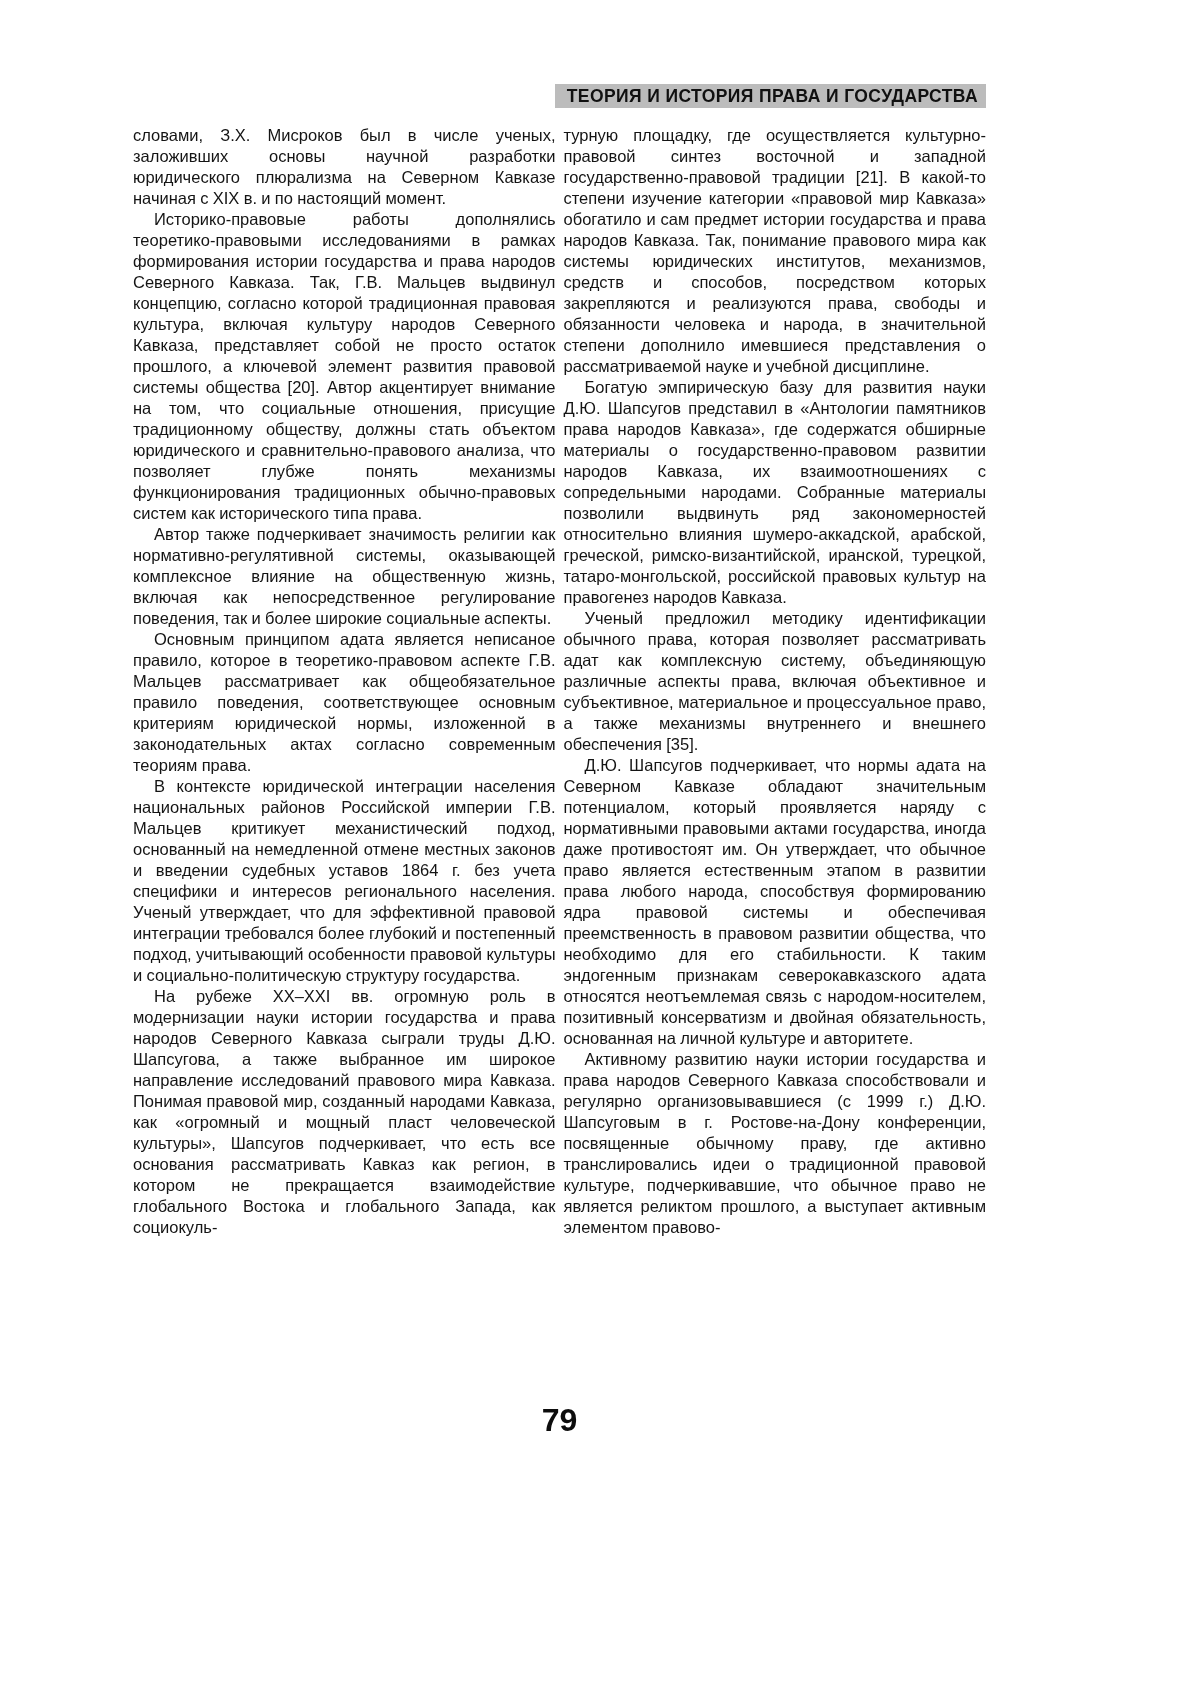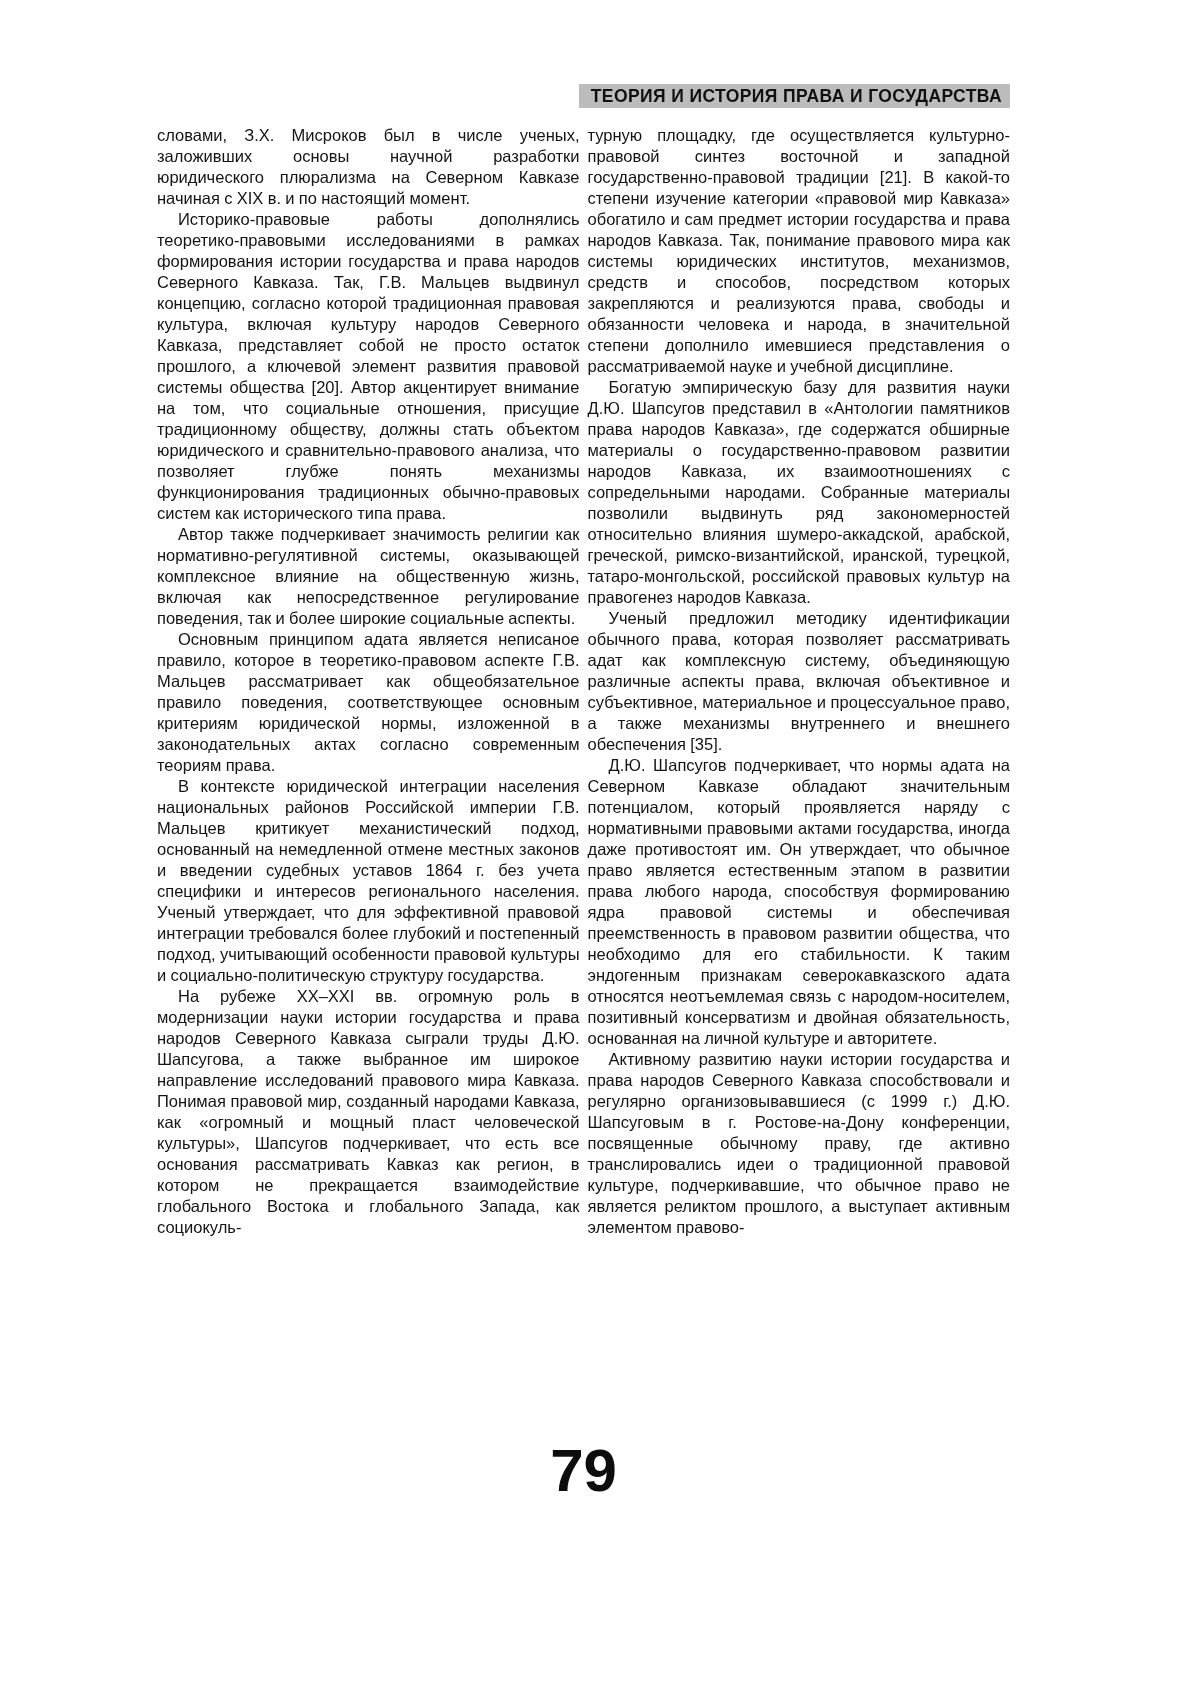--- a/index.html
+++ b/index.html
@@ -12,21 +12,20 @@
     position: relative;
     font-family: "Liberation Sans", sans-serif;
     color: #141414;
     overflow: hidden;
   }
   .page {
     position: absolute;
     left: 133px;
     top: 84px;
     width: 853px;
-    margin-left: 24px;
   }
   .header-row {
     text-align: right;
     margin-bottom: 17px;
     height: 24px;
   }
   .header-text {
     display: inline-block;
     background: #bcbcbc;
     color: #101010;
@@ -49,23 +48,23 @@
     hyphens: auto;
     -webkit-hyphens: auto;
     word-spacing: -0.3px;
   }
   .para { text-indent: 21px; }
   .para.no-indent { text-indent: 0; }
   .page-number {
     position: absolute;
     left: 0;
     width: 853px;
-    top: 1352px;
+    top: 1318px;
     text-align: center;
-    font-size: 60px;
+    font-size: 32px;
     font-weight: bold;
     color: #0d0d0d;
     font-family: "Liberation Sans", sans-serif;
   }
 </style>
 </head>
 <body>
 
 <div class="page">
 

